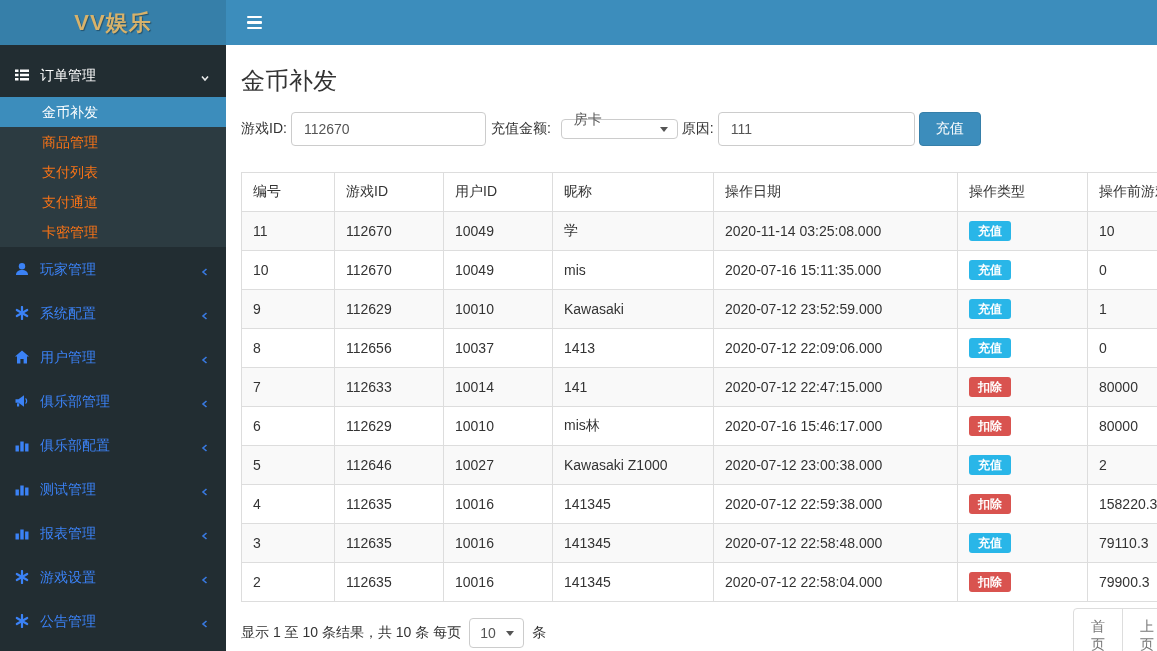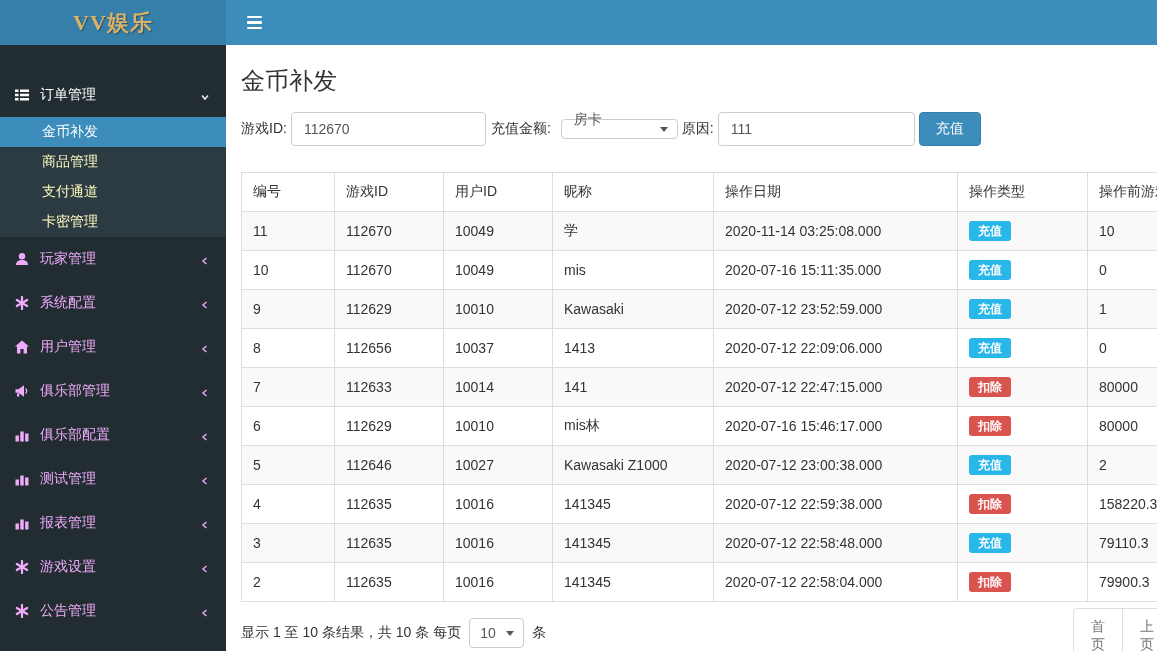--- a/index.html
+++ b/index.html
@@ -3,39 +3,39 @@
 <meta charset="utf-8">
 <style>
   * { box-sizing: border-box; margin: 0; padding: 0; }
   html, body { width: 1157px; height: 651px; overflow: hidden; }
   body {
     position: relative;
     font-family: "Liberation Sans", "DejaVu Sans", sans-serif;
     font-size: 14px; color: #333; background: #fff;
   }
   
-  .sidebar { position: absolute; left: 0; top: 0; width: 226px; height: 651px; background: #222d32; z-index: 2; font-family: Liberation Serif, serif; }
+  .sidebar { position: absolute; left: 0; top: 0; width: 226px; height: 651px; background: #222d32; z-index: 2; }
   .logo {
     height: 45px; background: #367fa9; display: flex; align-items: center; justify-content: center;
     color: #d8b26a; font-size: 22px; font-weight: bold; letter-spacing: 1px;
     text-shadow: 1px 1px 1px rgba(0,0,0,.35);
   }
-  .menu { padding-top: 0; margin-top: 28px; }
+  .menu { padding-top: 8px; }
   .menu-item {
     display: flex; align-items: center; padding: 12px 15px; line-height: 20px;
-    color: #f0abfc; cursor: pointer;
+    color: #3b82f6; cursor: pointer;
   }
   .menu-item.active-parent { color: #fff; }
   .mi-icon { width: 15px; height: 15px; margin-right: 10px; flex: none; display: inline-flex; align-items: center; }
   .mi-icon svg { width: 14px; height: 14px; }
   .mi-label { flex: 1; }
   .chev { width: 12px; height: 12px; flex: none; opacity: .9; }
   .chev svg { width: 12px; height: 12px; }
   .submenu { background: #2c3b41; }
-  .submenu-item { padding: 6px 15px 6px 42px; line-height: 18px; color: #fef9c3; cursor: pointer; }
+  .submenu-item { padding: 6px 15px 6px 42px; line-height: 18px; color: #f97316; cursor: pointer; }
   .submenu-item.active { background: #3c8dbc; color: #fff; }
   
   .main { position: absolute; left: 226px; top: 0; width: 931px; height: 651px; background: #fff; }
   .navbar { height: 45px; background: #3c8dbc; display: flex; align-items: center; padding-left: 17px; }
   .hamburger { display: inline-flex; flex-direction: column; gap: 3px; cursor: pointer; padding: 4px; }
   .hamburger span { width: 15px; height: 2.5px; background: #fff; border-radius: 1px; }
   .content { padding: 0 15px; }
   .page-title { font-size: 24px; font-weight: 500; color: #333; margin: 20px 0 15px; }
   
   .form-row { display: flex; align-items: center; margin-bottom: 26px; white-space: nowrap; }
@@ -112,20 +112,21 @@
           </svg>
         </span>
         <span class="mi-label">订单管理</span>
         <span class="chev"><svg viewBox="0 0 12 12">
             <polyline points="3,4.5 6,8 9,4.5" fill="none" stroke="currentColor" stroke-width="1.6"></polyline>
           </svg></span>
       </div>
       <div class="submenu">
         <div class="submenu-item active">金币补发</div>
         <div class="submenu-item">商品管理</div>
+        <div class="submenu-item">支付列表</div>
         <div class="submenu-item">支付通道</div>
         <div class="submenu-item">卡密管理</div>
       </div>
       <div class="menu-item">
         <span class="mi-icon">
           <svg viewBox="0 0 14 14" fill="currentColor">
             <circle cx="7" cy="4.2" r="3.2"></circle>
             <path d="M1 13 C1 9.8 3.5 8 7 8 C10.5 8 13 9.8 13 13 Z"></path>
           </svg>
         </span>

